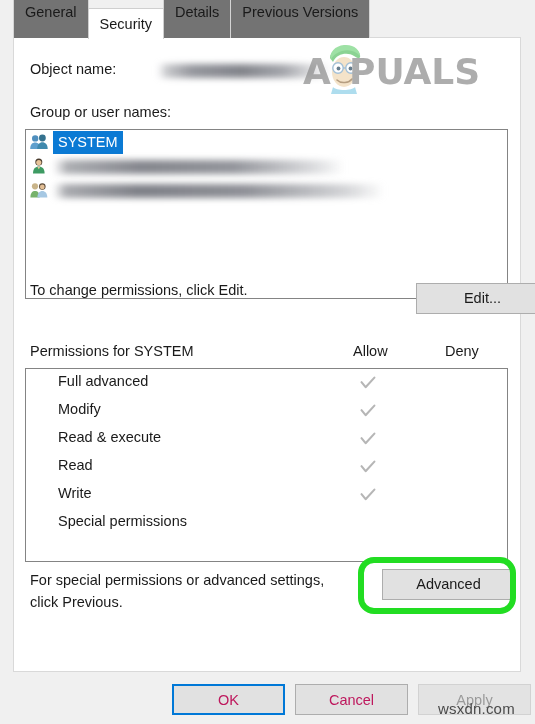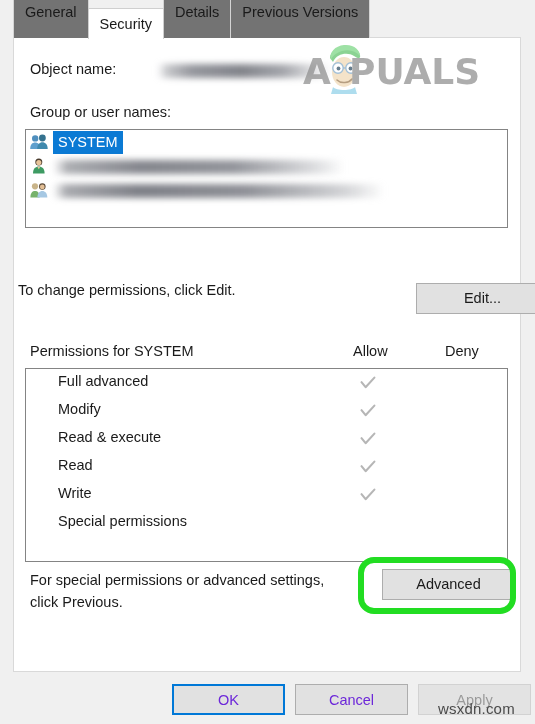--- a/index.html
+++ b/index.html
@@ -103,21 +103,21 @@
   }
 
   #group-label { left: 16px; top: 66px; }
 
   
   #userlist {
     position: absolute;
     left: 11px;
     top: 91px;
     width: 483px;
-    height: 99px;
+    height: 170px;
     background: #ffffff;
     border: 1px solid #848484;
     box-sizing: border-box;
     overflow: hidden;
   }
   .user-row {
     position: relative;
     height: 24px;
     display: flex;
     align-items: center;
@@ -163,21 +163,21 @@
     background: linear-gradient(90deg,
        rgba(190,192,196,0.0) 0%,
        rgba(138,140,146,0.74) 4%,
        rgba(108,110,118,0.88) 26%,
        rgba(118,120,128,0.82) 58%,
        rgba(160,162,168,0.46) 88%,
        rgba(205,207,210,0.0) 100%);
   }
 
   
-  #edit-hint { left: 4px; top: 244px; }
+  #edit-hint { left: 16px; top: 244px; }
 
   .btn {
     position: absolute;
     background: #e1e1e1;
     border: 1px solid #adadad;
     font-family: "Liberation Sans", sans-serif;
     font-size: 14.5px;
     color: #1a1a1a;
     text-align: center;
     box-sizing: border-box;
@@ -259,21 +259,21 @@
   
   .footer-btn {
     position: absolute;
     height: 31px;
     width: 113px;
     line-height: 29px;
     background: #e1e1e1;
     border: 1px solid #adadad;
     font-family: "Liberation Sans", sans-serif;
     font-size: 14.5px;
-    color: #6d28d9;
+    color: #be185d;
     text-align: center;
     box-sizing: border-box;
     cursor: default;
   }
   #ok-button {
     left: 172px;
     top: 684px;
     border: 2px solid #0078d7;
     line-height: 27px;
   }

